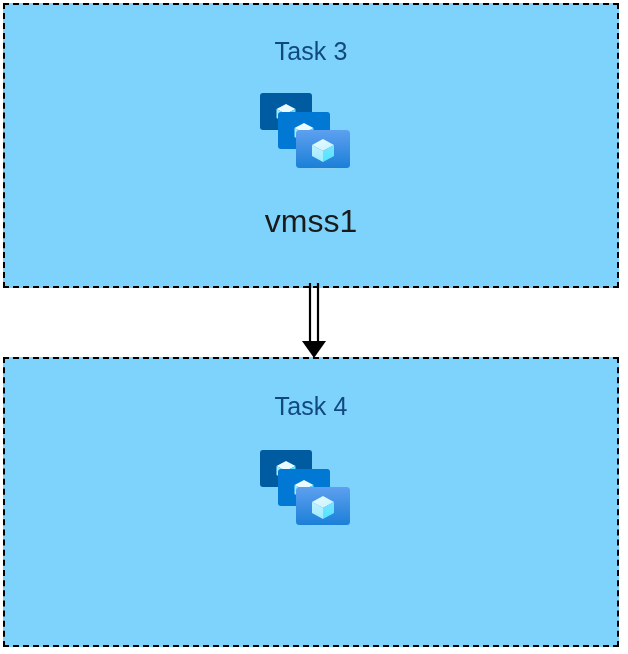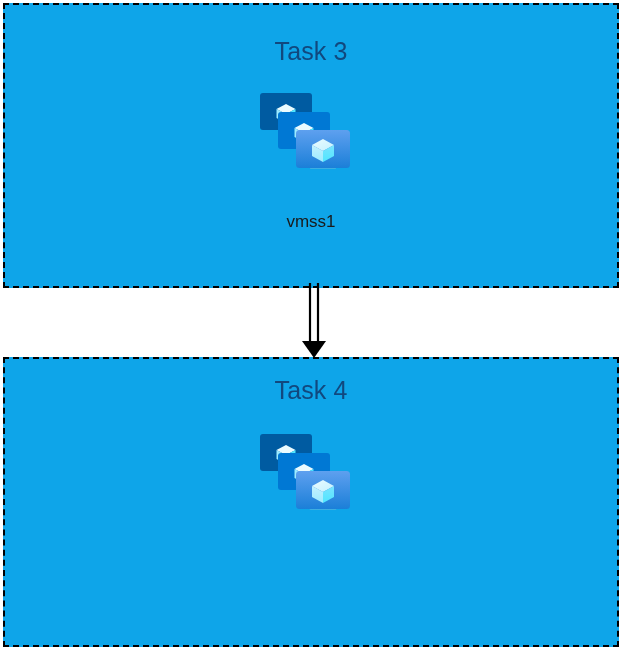--- a/index.html
+++ b/index.html
@@ -20,21 +20,21 @@
     left: 0;
     top: 0;
     width: 628px;
     height: 654px;
   }
 
   
   .task-box {
     position: absolute;
     box-sizing: border-box;
-    background: #0ea5e9;
+    background: #7dd3fc;
     border: 2px dashed #000000;
     display: flex;
     flex-direction: column;
     align-items: center;
   }
   #task-box-top {
     left: 3px;
     top: 3px;
     width: 616px;
     height: 285px;
@@ -49,25 +49,25 @@
   .task-title {
     color: #11487e;
     font-size: 25px;
     line-height: 29px;
     letter-spacing: 0.1px;
     font-weight: 400;
     text-align: center;
     white-space: nowrap;
   }
   #task-box-top .task-title { margin-top: 32px; }
-  #task-box-bottom .task-title { margin-top: 17px; }
+  #task-box-bottom .task-title { margin-top: 33px; }
 
   .task-labels {
     color: #1a1a1a;
-    font-size: 17px;
+    font-size: 32px;
     line-height: 31px;
     font-weight: 400;
     text-align: center;
     white-space: nowrap;
   }
   #task-box-top .task-labels { margin-top: 22px; }
   #task-box-bottom .task-labels { margin-top: 28px; }
 
   
   .vmss-icon {

